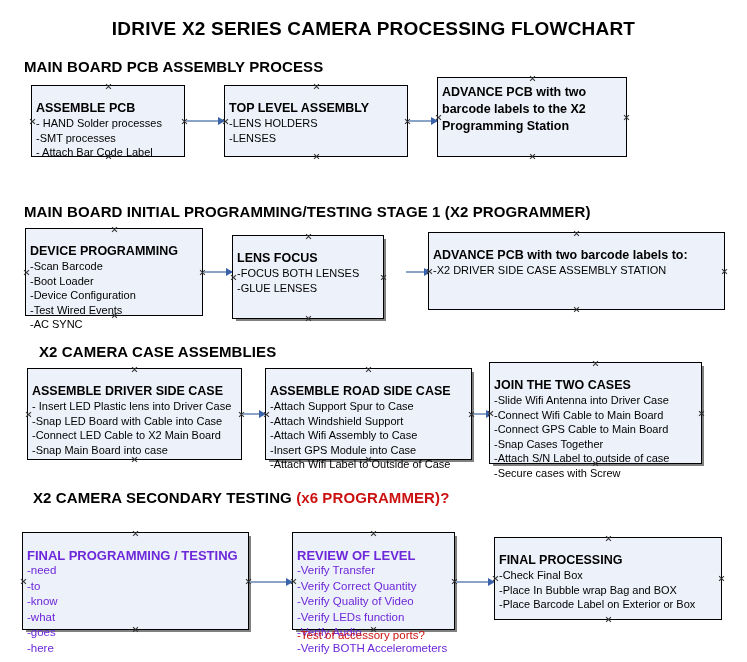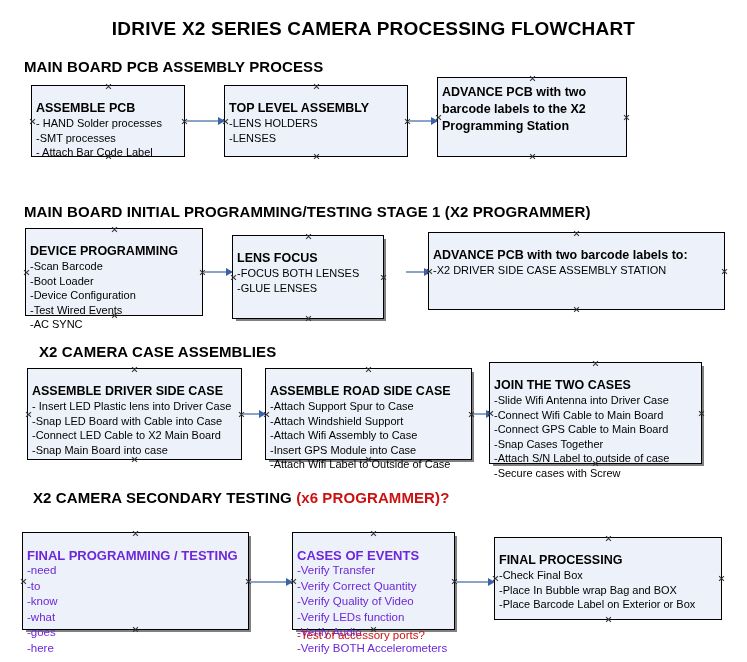--- a/index.html
+++ b/index.html
@@ -282,21 +282,21 @@
     <div class="node-line">-here</div>
     <div class="cp" style="left:50%; top:0;"></div>
     <div class="cp" style="left:50%; top:100%;"></div>
     <div class="cp" style="left:0; top:50%;"></div>
     <div class="cp" style="left:100%; top:50%;"></div>
   </div>
 
   <div class="conn" style="left:250px; top:581px; width:42px;"></div>
 
   <div class="node red shadow" style="left:292px; top:532px; width:163px; height:98px;">
-    <div class="node-title">CASES OF EVENTS</div>
+    <div class="node-title">REVIEW OF LEVEL</div>
     <div class="node-line">-Verify Transfer</div>
     <div class="node-line">-Verify Correct Quantity</div>
     <div class="node-line">-Verify Quality of Video</div>
     <div class="node-line">-Verify LEDs function</div>
     <div class="node-line">-Verify Audio</div>
     <div class="node-line">-Verify BOTH Accelerometers</div>
     <div class="overflow-line">-Test of accessory ports?</div>
     <div class="cp" style="left:50%; top:0;"></div>
     <div class="cp" style="left:50%; top:100%;"></div>
     <div class="cp" style="left:0; top:50%;"></div>

